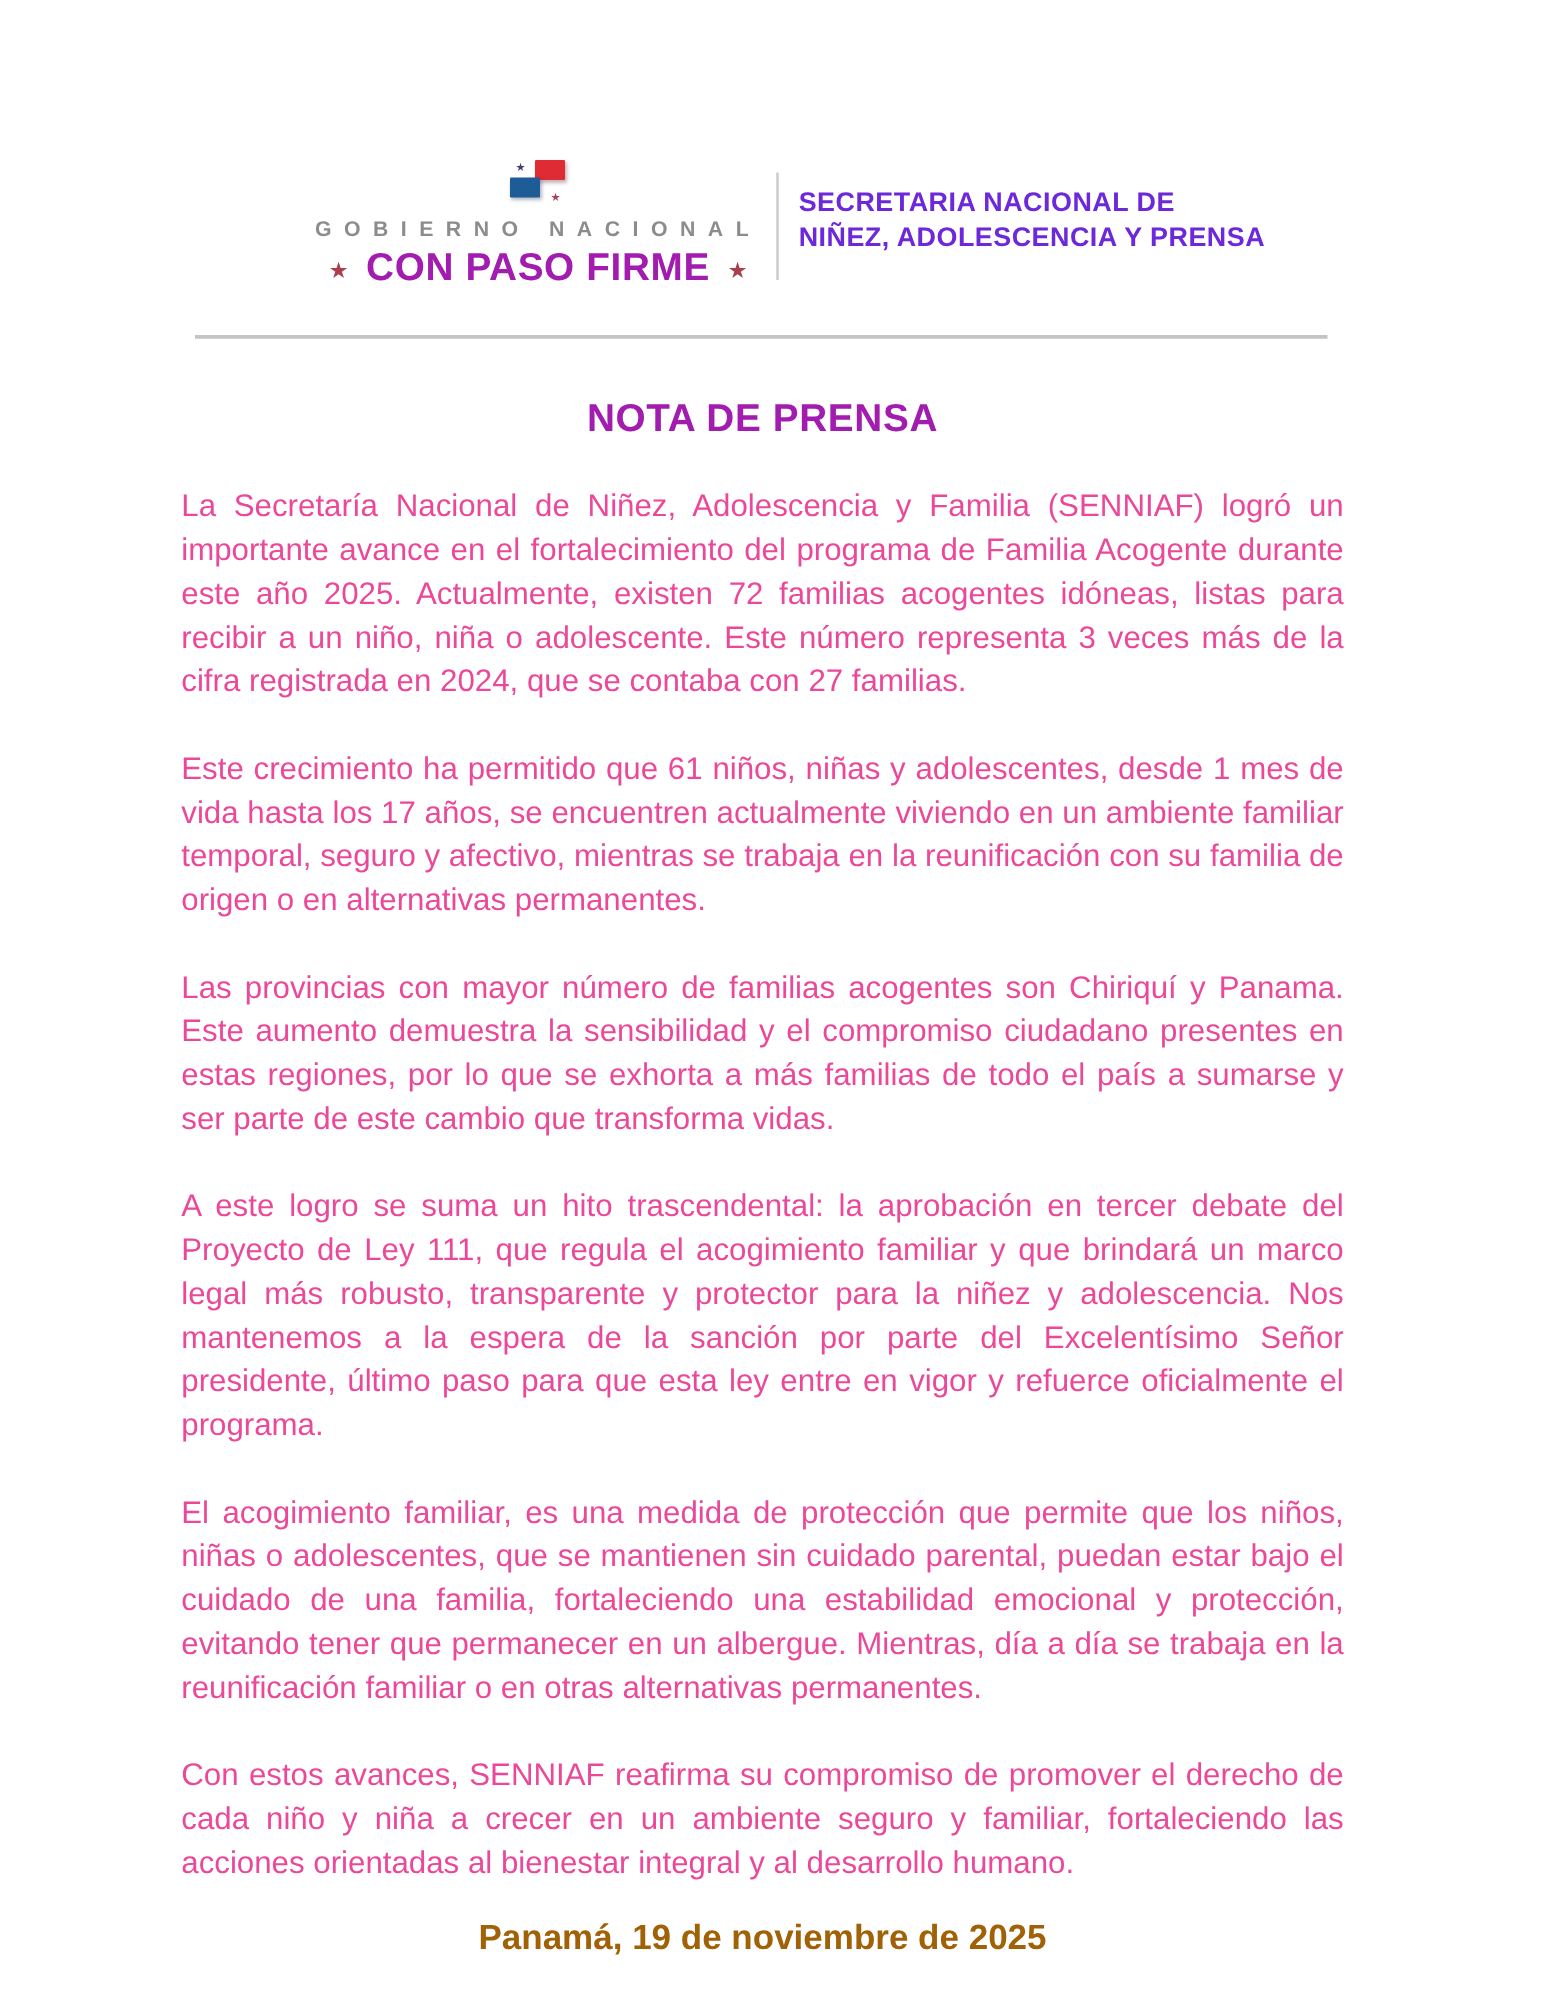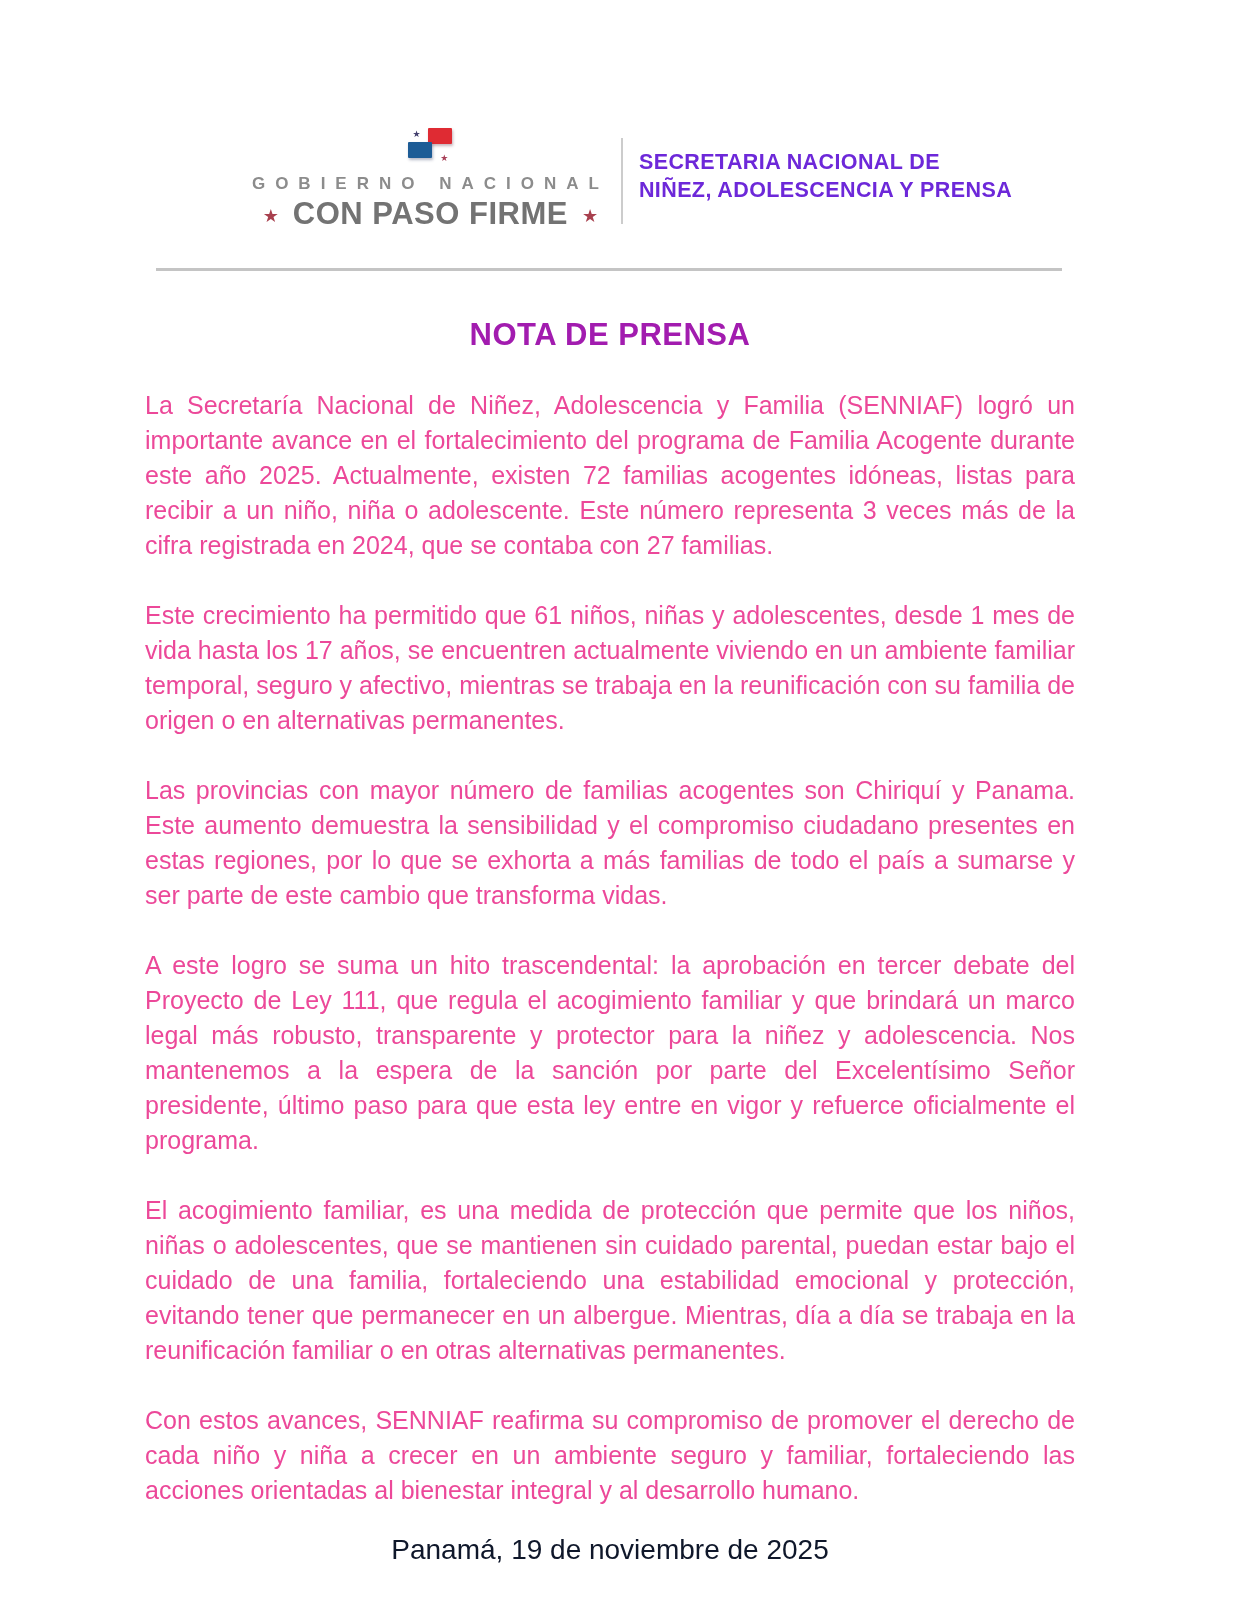--- a/index.html
+++ b/index.html
@@ -40,21 +40,21 @@
     color: #8c8c8c;
     letter-spacing: 10px;
     margin-top: 5px;
     white-space: nowrap;
   }
   .slogan-line { display: flex; align-items: center; gap: 14px; margin-top: 2px; }
   .slogan-star { color: #a8404e; font-size: 18px; line-height: 1; padding-top: 3px; }
   .slogan-text {
     font-size: 31px;
     font-weight: 700;
-    color: #737373;
+    color: #a21caf;
     letter-spacing: 0.5px;
     white-space: nowrap;
   }
   .vdivider {
     width: 2px;
     background: #cccccc;
     height: 86px;
     margin: 12px 16px 0 18px;
     flex: 0 0 auto;
   }
@@ -89,22 +89,22 @@
     margin: 35px 0 0;
     font-size: 25px;
     line-height: 35px;
     text-align: justify;
     color: #ec4899;
   }
   .dateline {
     margin-top: 26px;
     text-align: center;
     font-size: 28px;
-    font-weight: 400;
-    color: #0f172a;
+    font-weight: 700;
+    color: #a16207;
   }
 </style>
 </head>
 <body>
 
 <div class="page">
 
   <header class="header">
     <div class="logo-block">
       <div class="flag-icon">

